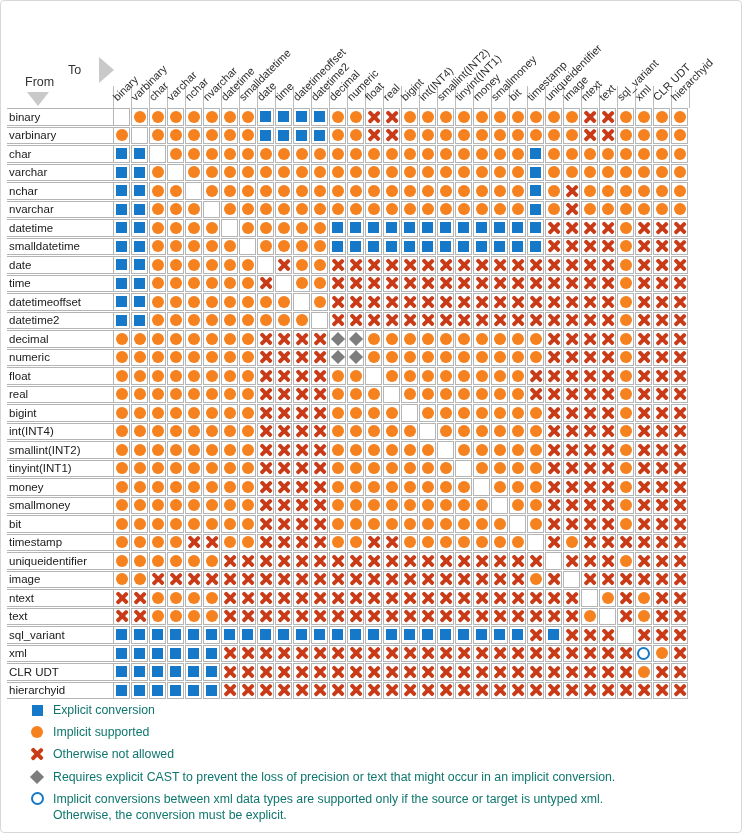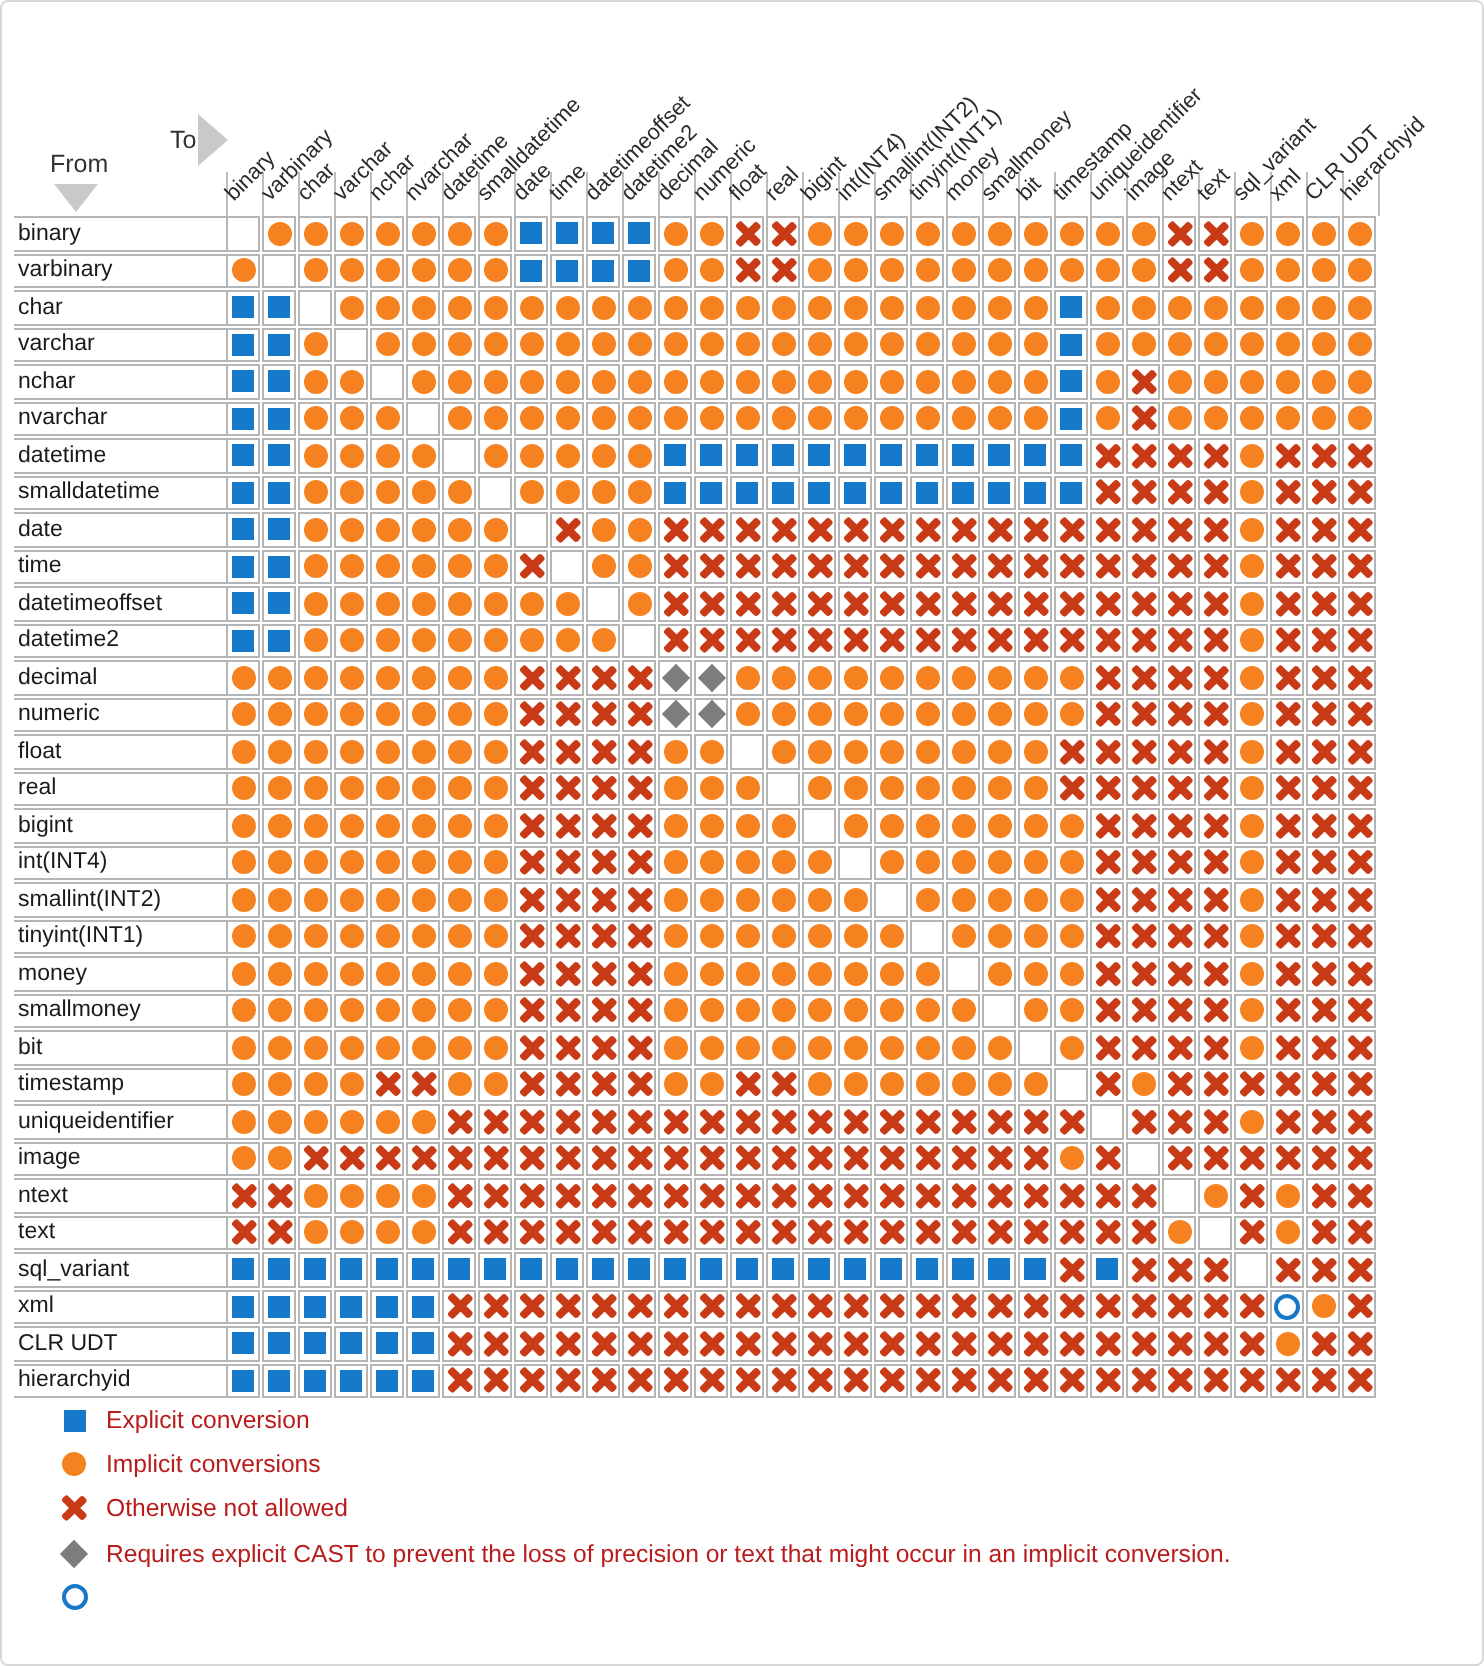--- a/index.html
+++ b/index.html
@@ -1,20 +1,20 @@
 <!DOCTYPE html>
 <html style="--blue: #1678C8; --orange: #F6821F; --red: #C93A16; --gray: #7D7D7D;"><head>
 <meta charset="utf-8">
 <style>
   html,body{margin:0;padding:0;background:#fff;font-family:"Liberation Sans",sans-serif;}
   #page{position:relative;width:740px;height:831px;background:#fff;border:1px solid #d8d8d8;border-radius:4px;overflow:hidden;}
 
   
   .corner-label{position:absolute;font-size:12.5px;color:#333;}
-  #to-label{left:84px;top:62px;}
+  #to-label{left:67px;top:62px;}
   #from-label{left:24px;top:74px;}
   .tri-right{position:absolute;left:98px;top:56px;width:0;height:0;
     border-top:13px solid transparent;border-bottom:13px solid transparent;border-left:15px solid #c9c9c9;}
   .tri-down{position:absolute;left:26px;top:91px;width:0;height:0;
     border-left:11px solid transparent;border-right:11px solid transparent;border-top:14px solid #c9c9c9;}
 
   
   #col-headers{position:absolute;left:112px;top:0;width:577px;height:104px;}
   .col-header{position:absolute;bottom:2px;transform:rotate(-45deg);transform-origin:0 100%;
     white-space:nowrap;font-size:11px;color:#2b2b2b;}
@@ -39,21 +39,21 @@
   .sym-D{width:10px;height:10px;background:var(--gray);transform:rotate(45deg);}
   .sym-U{width:9px;height:9px;border:2px solid var(--blue);border-radius:50%;background:#fff;}
   .sym-X{position:relative;width:14px;height:14px;flex:none;}
   .sym-X::before,.sym-X::after{content:"";position:absolute;left:50%;top:50%;width:3.6px;height:15px;
     background:var(--red);border-radius:1.5px;}
   .sym-X::before{transform:translate(-50%,-50%) rotate(45deg);}
   .sym-X::after{transform:translate(-50%,-50%) rotate(-45deg);}
 
   
   #legend{position:absolute;left:28px;top:701px;width:700px;}
-  .legend-item{display:flex;gap:8px;margin-bottom:6px;font-size:12.3px;color:#b91c1c;line-height:1.32;}
+  .legend-item{display:flex;gap:8px;margin-bottom:6px;font-size:12.3px;color:#0f766e;line-height:1.32;}
   .legend-icon{width:16px;height:16px;flex:none;display:flex;align-items:center;justify-content:center;}
   .legend-text{white-space:pre-line;max-width:660px;}
 </style>
 </head>
 <body>
 
 <div id="page">
   <span id="from-label" class="corner-label">From</span>
   <span id="to-label" class="corner-label">To</span>
   <div class="tri-right"></div>
@@ -3153,33 +3153,35 @@
       <div class="legend-item">
         <span class="legend-icon">
           <span class="sym-E"></span>
         </span>
         <span class="legend-text">Explicit conversion</span>
       </div>
       <div class="legend-item">
         <span class="legend-icon">
           <span class="sym-I"></span>
         </span>
-        <span class="legend-text">Implicit conversions</span>
+        <span class="legend-text">Implicit supported</span>
       </div>
       <div class="legend-item">
         <span class="legend-icon">
           <span class="sym-X"></span>
         </span>
         <span class="legend-text">Otherwise not allowed</span>
       </div>
       <div class="legend-item">
         <span class="legend-icon">
           <span class="sym-D"></span>
         </span>
         <span class="legend-text">Requires explicit CAST to prevent the loss of precision or text that might occur in an implicit conversion.</span>
       </div>
       <div class="legend-item">
         <span class="legend-icon">
           <span class="sym-U"></span>
         </span>
+        <span class="legend-text">Implicit conversions between xml data types are supported only if the source or target is untyped xml.
+Otherwise, the conversion must be explicit.</span>
       </div>
     </div>
 </div>
 
 </body></html>

